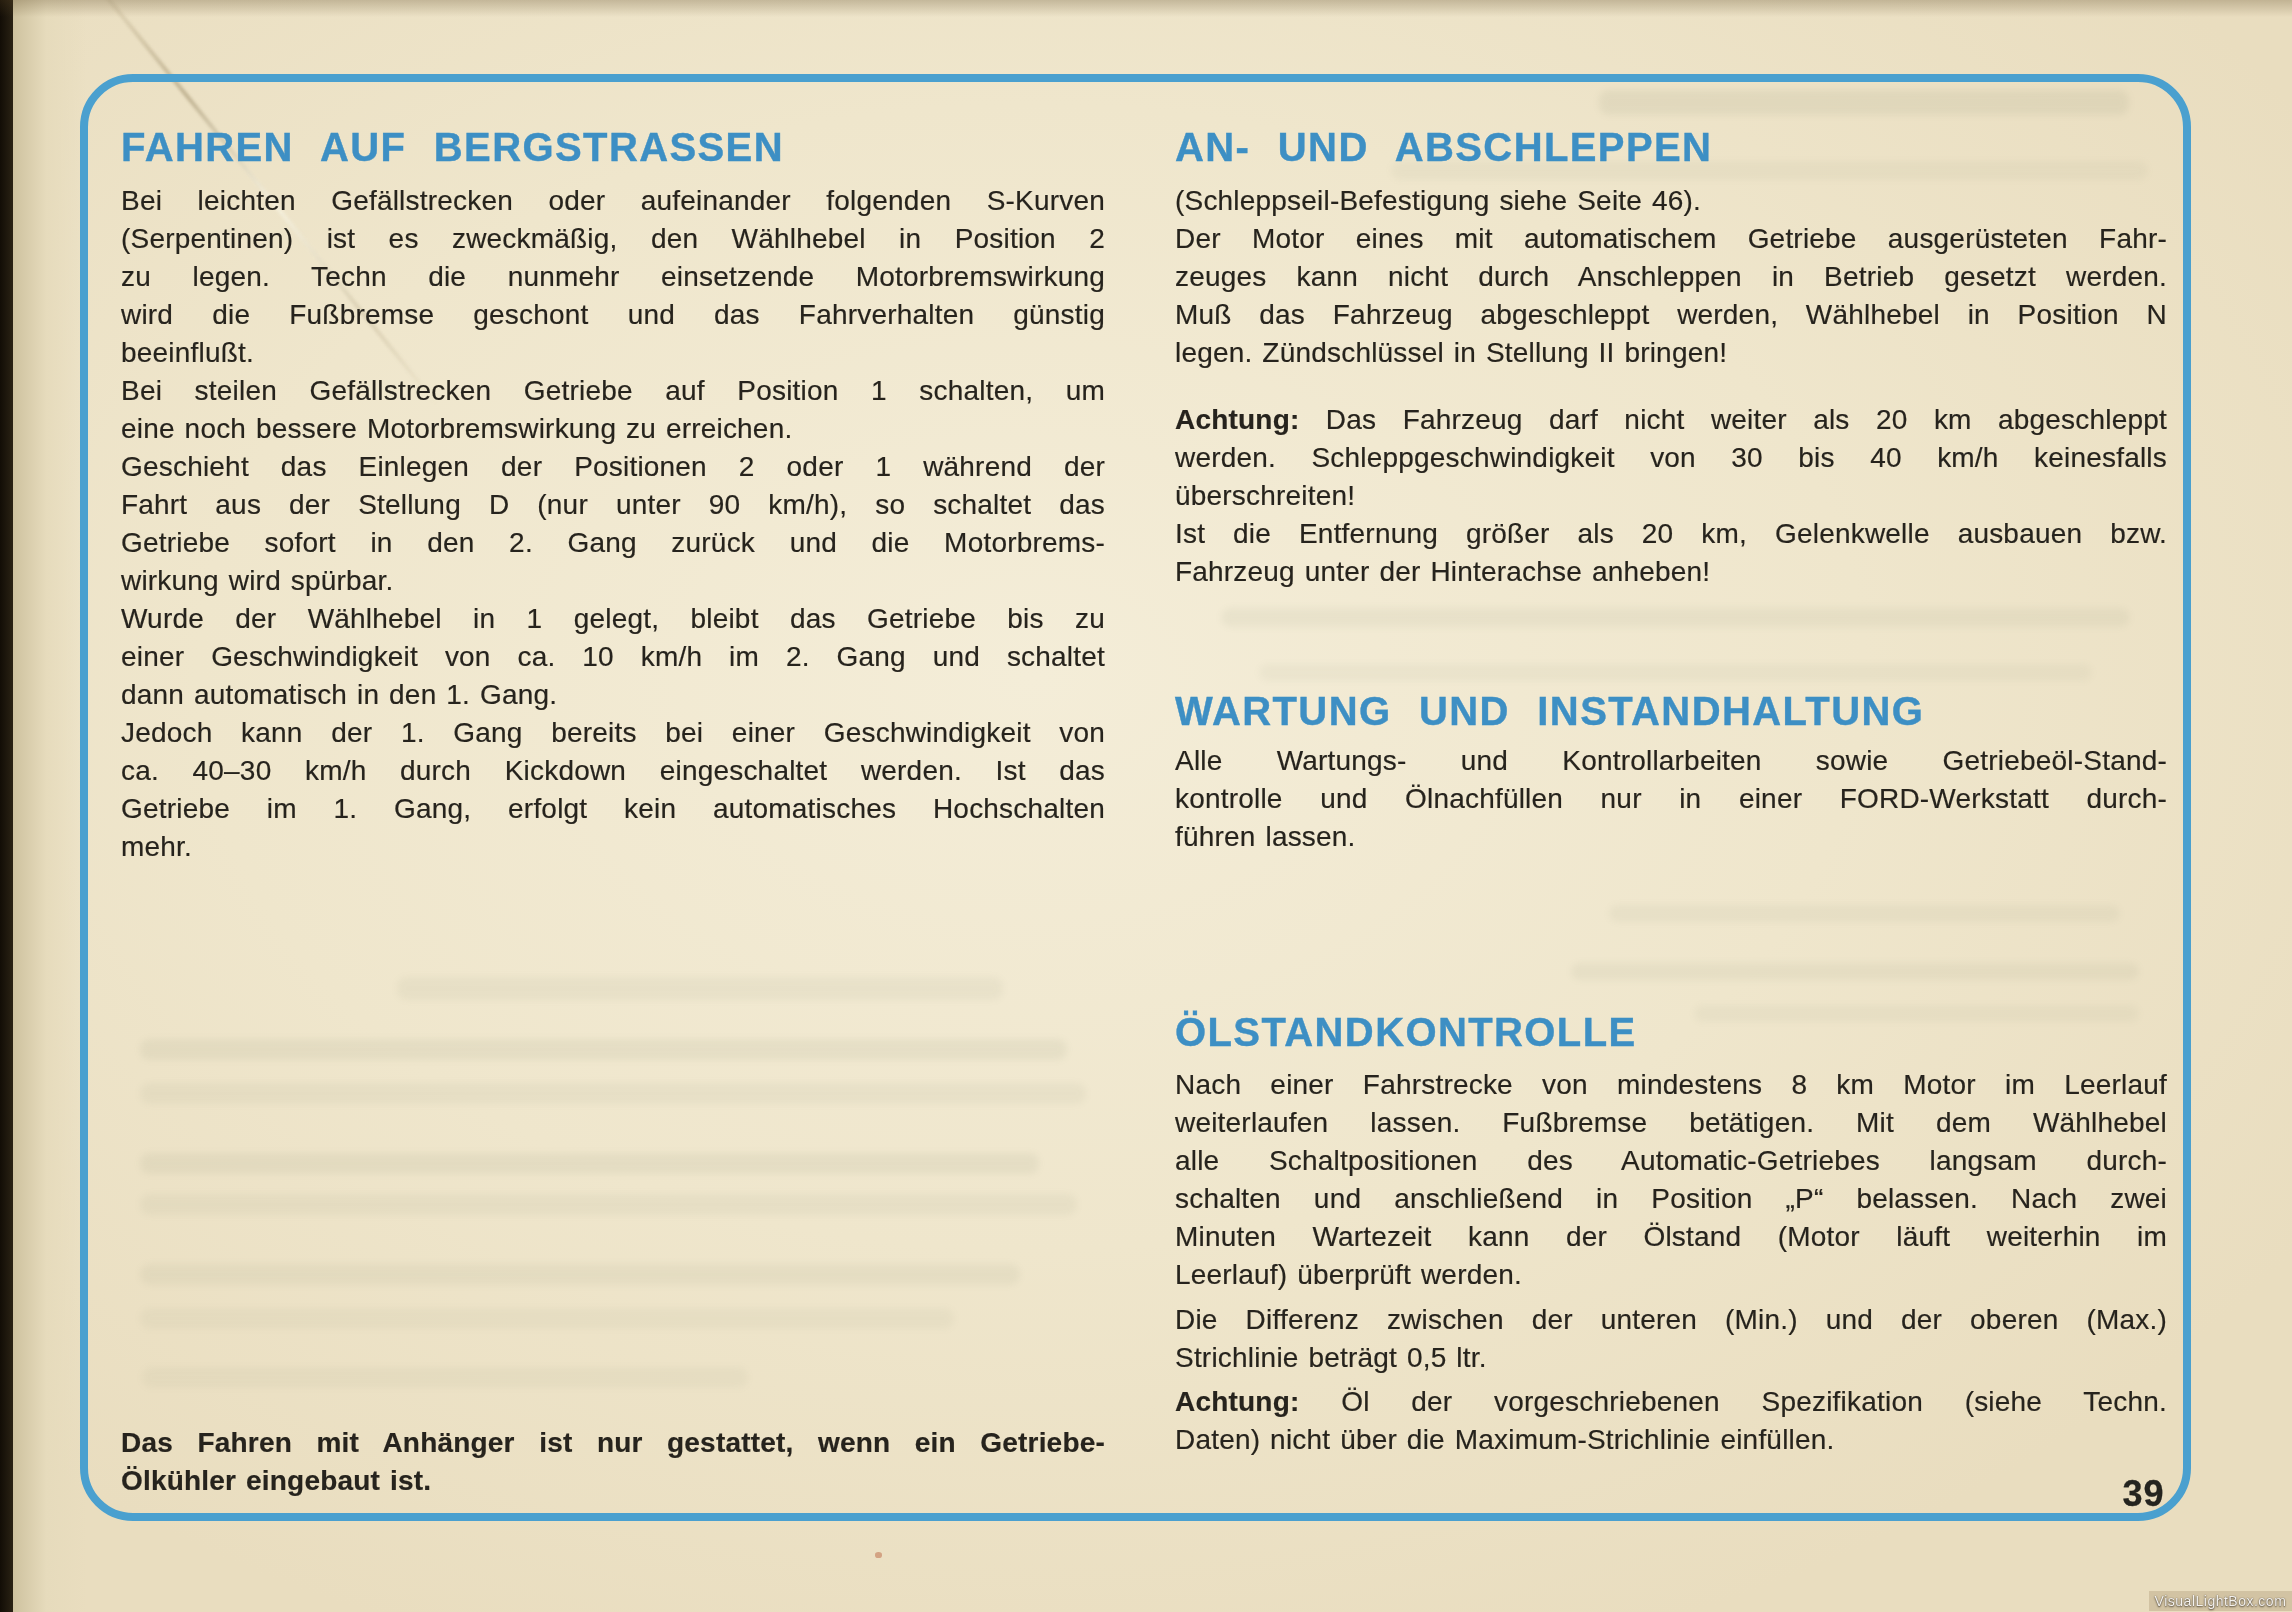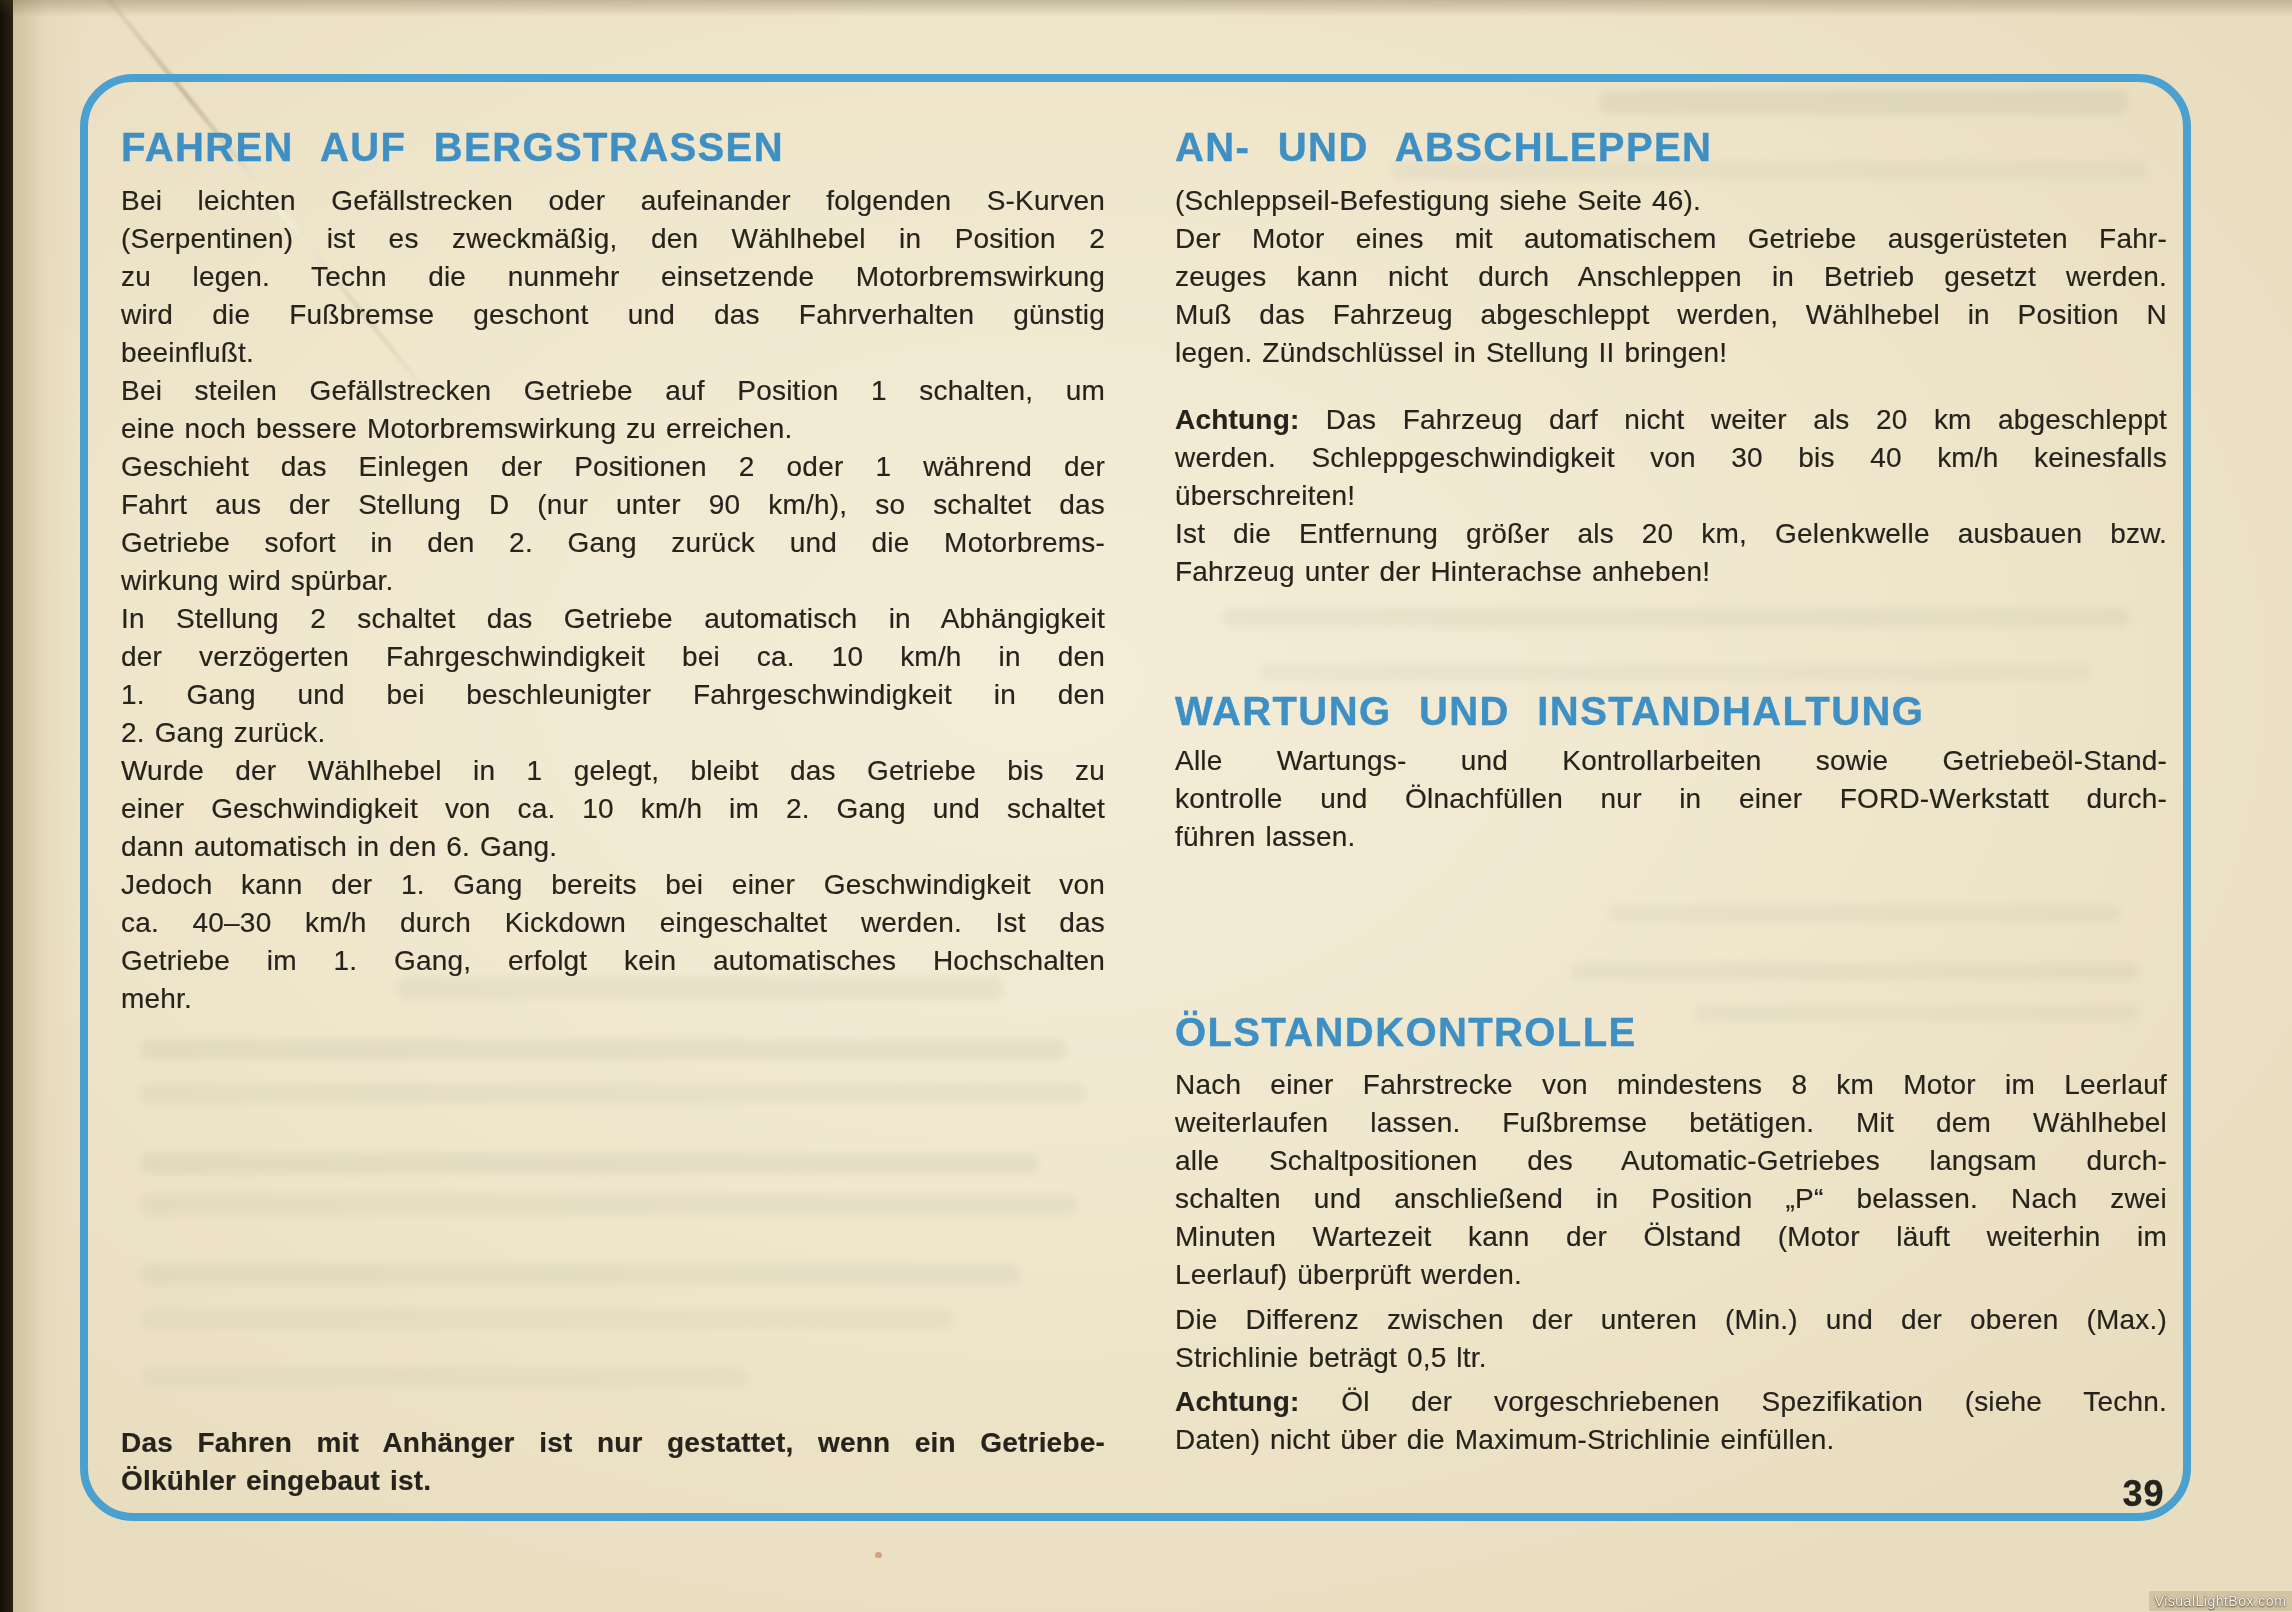--- a/index.html
+++ b/index.html
@@ -103,29 +103,23 @@
         <div class="line">Bei steilen Gefällstrecken Getriebe auf Position 1 schalten, um</div>
         <div class="line last">eine noch bessere Motorbremswirkung zu erreichen.</div>
       </div>
     <div class="para">
         <div class="line">Geschieht das Einlegen der Positionen 2 oder 1 während der</div>
         <div class="line">Fahrt aus der Stellung D (nur unter 90 km/h), so schaltet das</div>
         <div class="line">Getriebe sofort in den 2. Gang zurück und die Motorbrems-</div>
         <div class="line last">wirkung wird spürbar.</div>
       </div>
     <div class="para">
-        <div class="line">In Stellung 2 schaltet das Getriebe automatisch in Abhängigkeit</div>
-        <div class="line">der verzögerten Fahrgeschwindigkeit bei ca. 10 km/h in den</div>
-        <div class="line">1. Gang und bei beschleunigter Fahrgeschwindigkeit in den</div>
-        <div class="line last">2. Gang zurück.</div>
-      </div>
-    <div class="para">
         <div class="line">Wurde der Wählhebel in 1 gelegt, bleibt das Getriebe bis zu</div>
         <div class="line">einer Geschwindigkeit von ca. 10 km/h im 2. Gang und schaltet</div>
-        <div class="line last">dann automatisch in den 6. Gang.</div>
+        <div class="line last">dann automatisch in den 1. Gang.</div>
       </div>
     <div class="para">
         <div class="line">Jedoch kann der 1. Gang bereits bei einer Geschwindigkeit von</div>
         <div class="line">ca. 40–30 km/h durch Kickdown eingeschaltet werden. Ist das</div>
         <div class="line">Getriebe im 1. Gang, erfolgt kein automatisches Hochschalten</div>
         <div class="line last">mehr.</div>
       </div>
   </div>
 
   <div class="para bold" id="trailer-note">

